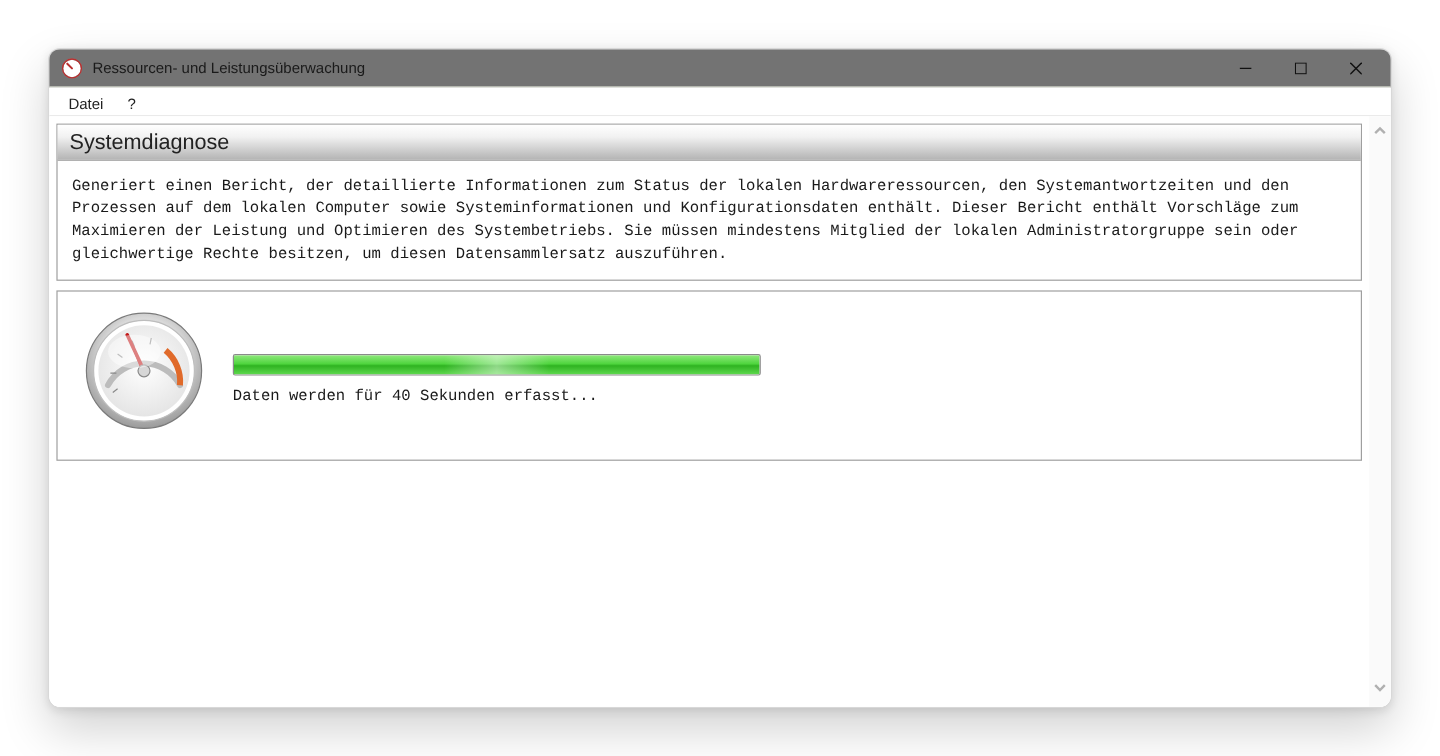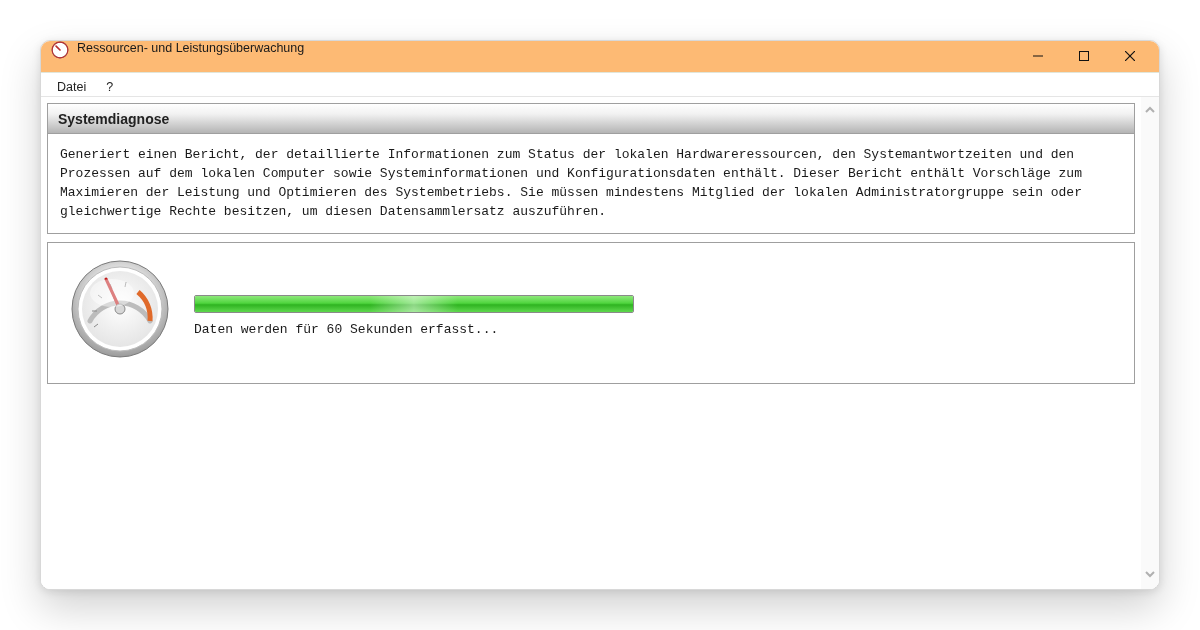--- a/index.html
+++ b/index.html
@@ -18,22 +18,23 @@
     border: 1px solid #d8d8d8;
     border-radius: 10px;
     box-shadow: 0 18px 40px rgba(0,0,0,0.18), 0 2px 8px rgba(0,0,0,0.10);
     display: flex;
     flex-direction: column;
     overflow: hidden;
   }
   
   .titlebar {
     height: 32px;
-    background: #fdba74;
-    display: flex;
+    background: #737373;
+    display: flex;
+    align-items: center;
     padding: 0 6px 0 10px;
     border-bottom: 1px solid #e1e6da;
   }
   .titlebar .app-icon {
     width: 18px; height: 18px;
     margin-right: 8px;
   }
   .titlebar .title {
     font-size: 12.5px;
     color: #1a1a1a;
@@ -89,22 +90,22 @@
   .panel {
     border: 1px solid #9f9f9f;
     margin-bottom: 8px;
     background: #ffffff;
   }
   .panel-header {
     height: 30px;
     display: flex;
     align-items: center;
     padding: 0 10px;
-    font-weight: 700;
-    font-size: 14px;
+    font-weight: 400;
+    font-size: 18px;
     color: #222;
     background: linear-gradient(to bottom,
       #ffffff 0%, #f1f1f1 35%, #d0d0d0 70%, #b4b4b4 100%);
     border-bottom: 1px solid #9f9f9f;
   }
   .panel-body {
     padding: 12px 12px;
     font-size: 13px;
     color: #1a1a1a;
     line-height: 1.45;
@@ -237,21 +238,21 @@
               <line x1="50" y1="50" x2="36" y2="20" stroke="#c11818" stroke-width="3" stroke-linecap="round"></line>
               <circle cx="50" cy="50" r="5" fill="#d7d7d7" stroke="#8a8a8a" stroke-width="1"></circle>
 
               <ellipse cx="42" cy="34" rx="22" ry="14" fill="rgba(255,255,255,0.45)"></ellipse>
             </svg>
           </div>
           <div class="status-right">
             <div class="progressbar">
               <div class="fill"></div>
             </div>
-            <div class="status-text">Daten werden für 60 Sekunden erfasst...</div>
+            <div class="status-text">Daten werden für 40 Sekunden erfasst...</div>
           </div>
         </div>
       </div>
 
     </div>
     <div class="vscroll">
       <span class="arrow">
         <svg width="12" height="12">
             <polyline points="2,8 6,4 10,8" fill="none" stroke="#b0b0b0" stroke-width="2"></polyline>
           </svg>

